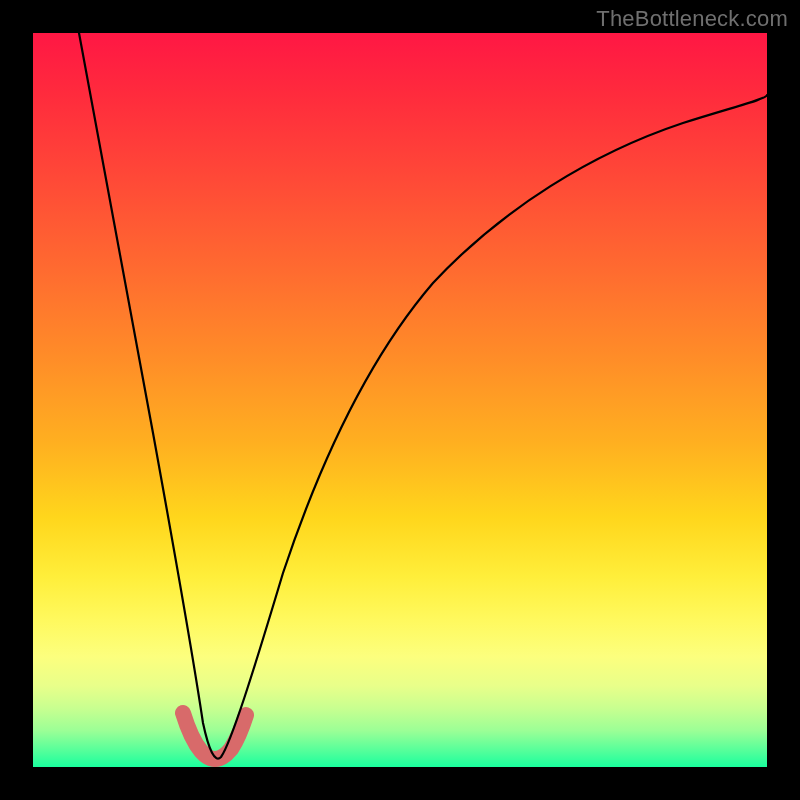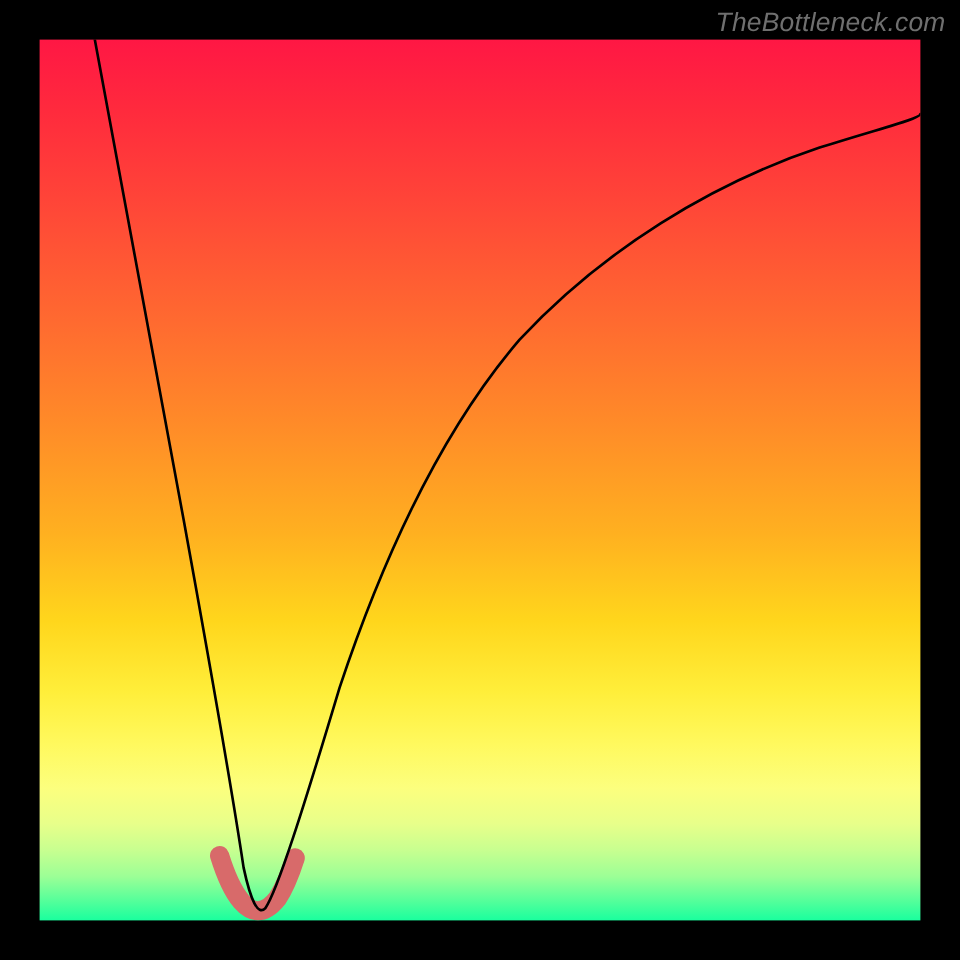--- a/index.html
+++ b/index.html
@@ -11,21 +11,20 @@
     overflow: hidden;
     font-family: Arial, Helvetica, sans-serif;
   }
   .frame {
     position: absolute;
     top: 0;
     left: 0;
     width: 800px;
     height: 800px;
     background: #000;
-    font-style: italic;
   }
   .plot {
     position: absolute;
     top: 33px;
     left: 33px;
     width: 734px;
     height: 734px;
     
     background: linear-gradient(to bottom,
       #ff1744 0%,

